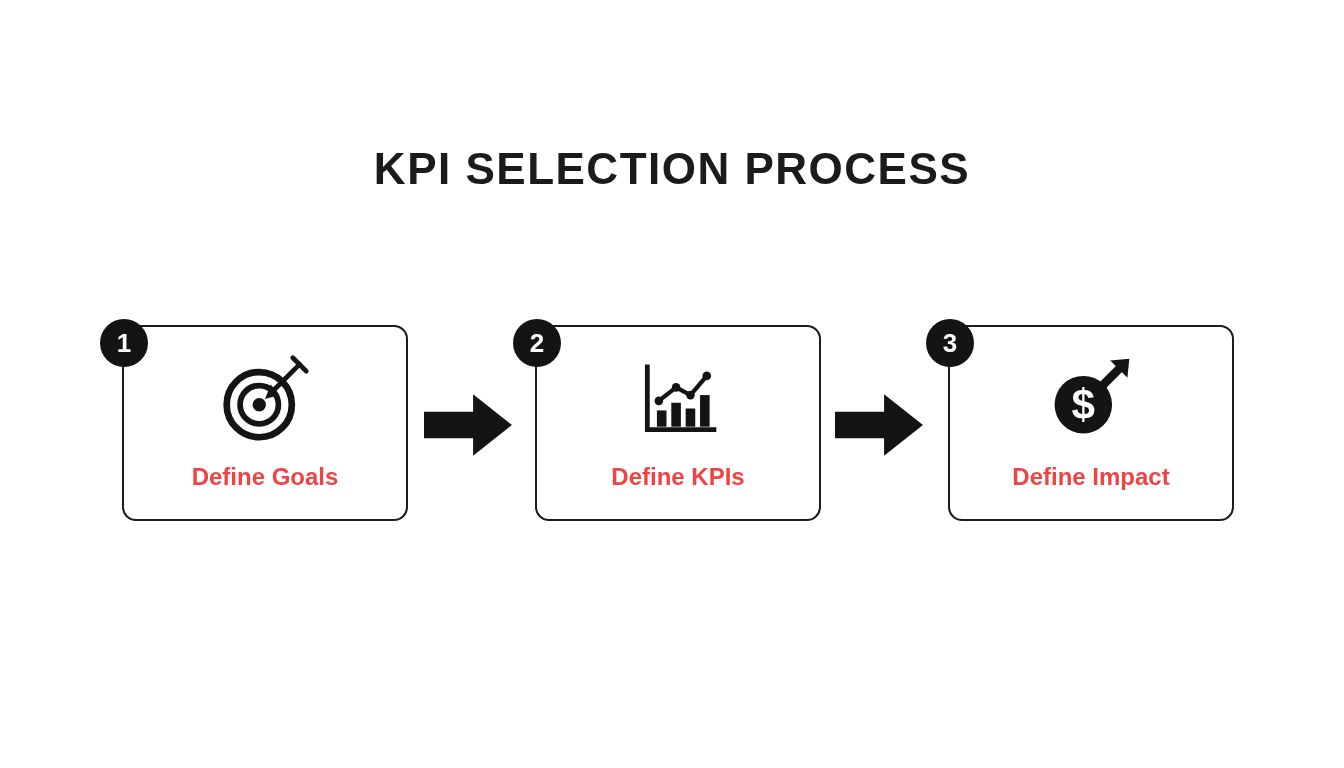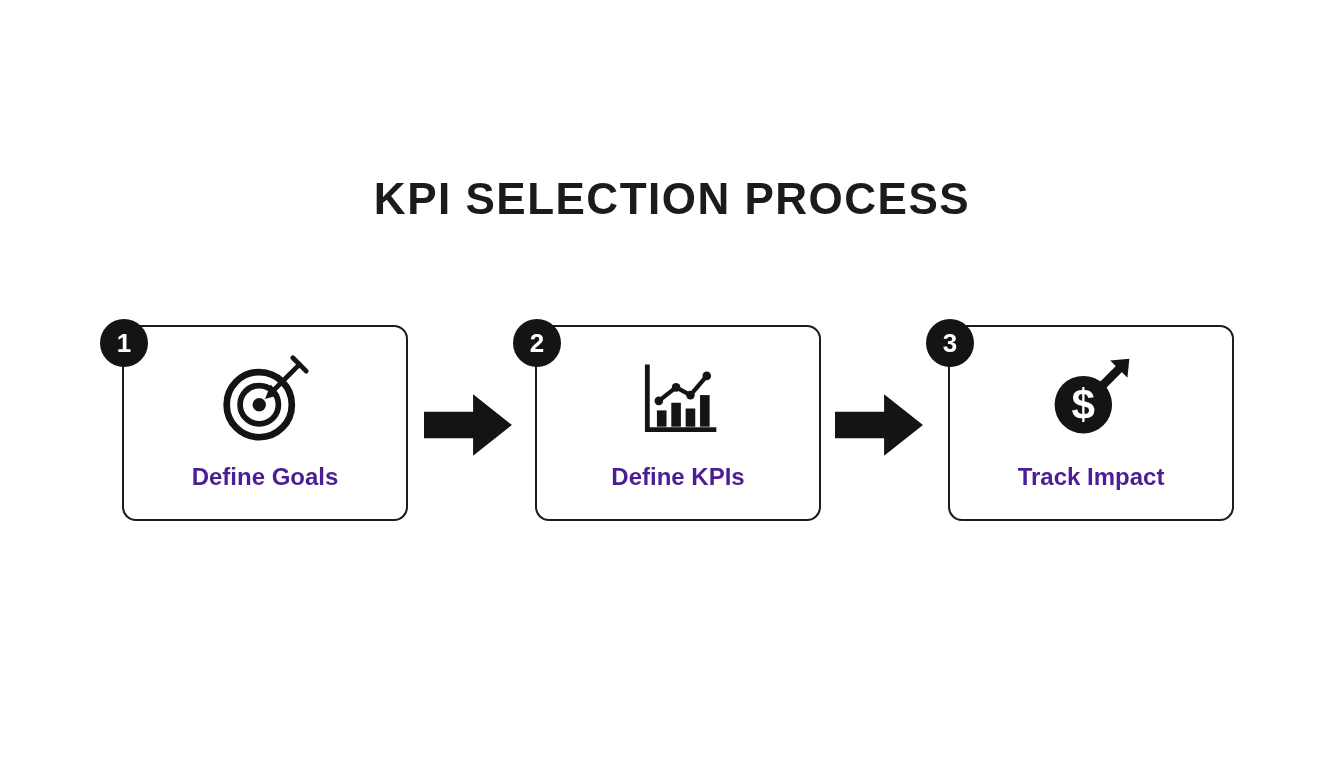--- a/index.html
+++ b/index.html
@@ -8,21 +8,21 @@
     background: #ffffff;
     font-family: "Liberation Sans", sans-serif;
     color: #161616;
     overflow: hidden;
     position: relative;
   }
   .canvas { position: absolute; inset: 0; }
 
   .title {
     position: absolute;
-    top: 174px; left: 0; width: 100%;
+    top: 144px; left: 0; width: 100%;
     text-align: center;
     font-size: 44px;
     font-weight: 700;
     letter-spacing: 1.5px;
     color: #1b1b1b;
   }
 
   .step-box {
     position: absolute;
     top: 325px;
@@ -54,21 +54,21 @@
     width: 92px; height: 92px;
   }
   .step-icon svg { width: 100%; height: 100%; display: block; }
 
   .step-label {
     position: absolute;
     bottom: 28px; left: 0; width: 100%;
     text-align: center;
     font-size: 24px;
     font-weight: 700;
-    color: #4c1d95;
+    color: #ef4444;
   }
 
   .flow-arrow {
     position: absolute;
     top: 392px;
     width: 90px; height: 66px;
   }
   .arrow-1 { left: 424px; }
   .arrow-2 { left: 835px; }
   .flow-arrow svg { width: 100%; height: 100%; display: block; }
@@ -132,16 +132,16 @@
   <div class="step-box box-3">
     <div class="badge">3</div>
     <div class="step-icon">
       <svg viewBox="0 0 96 96" aria-hidden="true">
         <line class="ink-stroke" x1="56" y1="40" x2="79" y2="17" stroke-width="9"></line>
         <polygon class="ink-fill" points="88,8 86,28 68,10"></polygon>
         <circle class="ink-fill" cx="40" cy="56" r="30"></circle>
         <text x="40" y="71" text-anchor="middle" font-size="44" font-weight="bold" fill="#ffffff" font-family="Liberation Sans, sans-serif">$</text>
       </svg>
     </div>
-    <div class="step-label">Track Impact</div>
+    <div class="step-label">Define Impact</div>
   </div>
 
 </div>
 
 </body></html>

